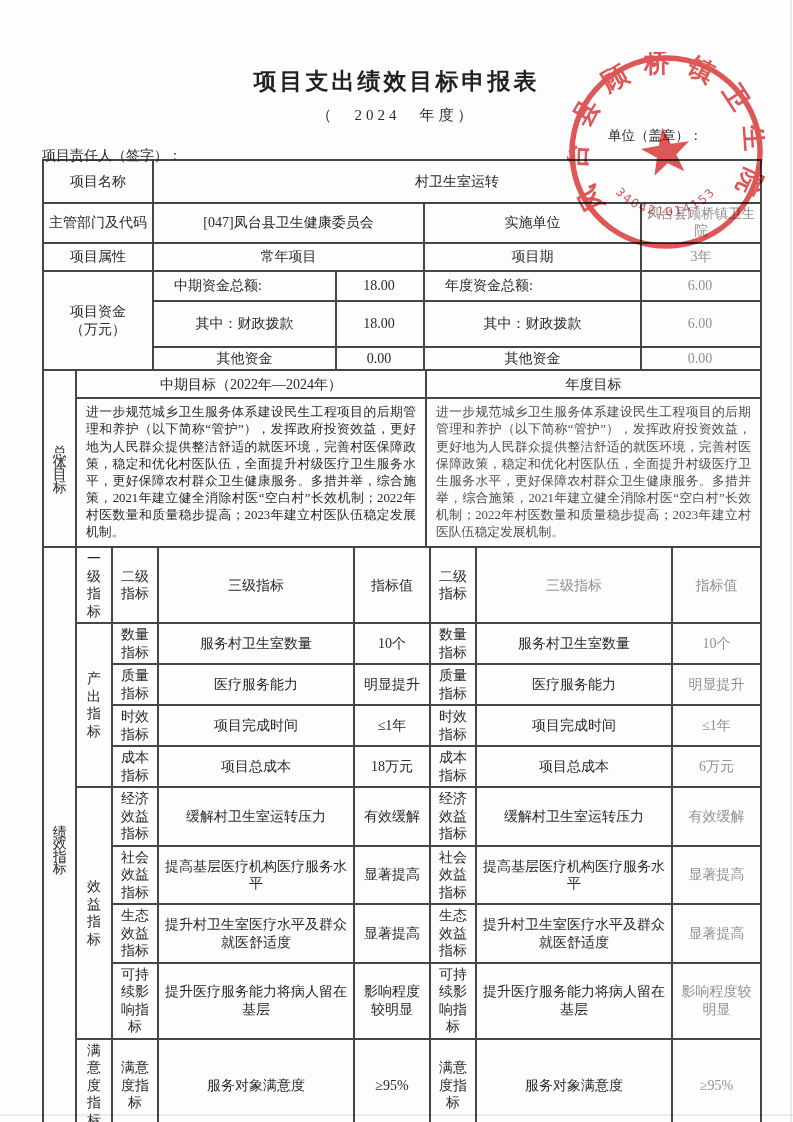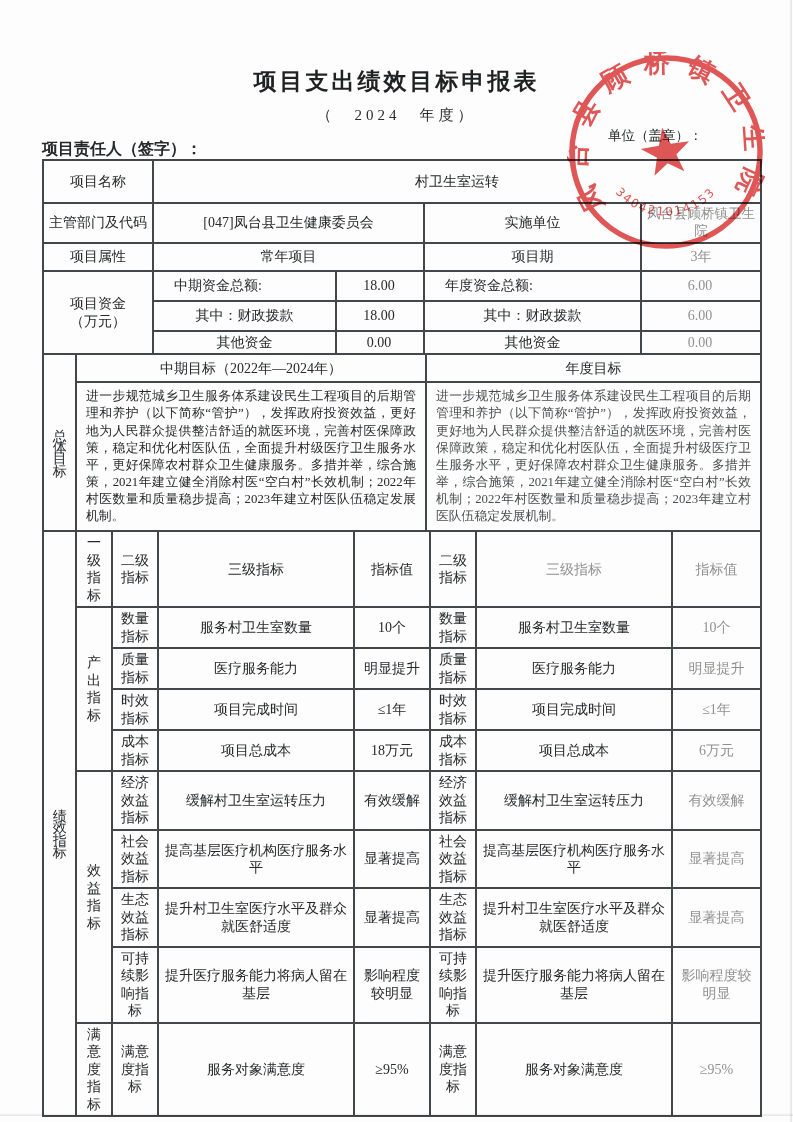--- a/index.html
+++ b/index.html
@@ -17,21 +17,21 @@
   .edge-bottom{position:absolute;left:0;bottom:6px;width:100%;height:3px;background:linear-gradient(to top,rgba(0,0,0,0.10),rgba(0,0,0,0));}
 
   .title{
     margin:66px 0 0 0;
     text-align:center;
     font-family:Liberation Serif, serif;
     font-weight:bold;font-size:23px;letter-spacing:3px;color:#1f2122;
   }
   .subtitle{margin-top:9px;text-align:center;font-size:15px;letter-spacing:4px;color:#2a2c2e;}
   .meta-row{position:relative;height:26px;margin:8px 42px 0 42px;}
-  .signer{position:absolute;left:0;top:6px;font-size:16px;font-weight:bold;}
+  .signer{position:absolute;left:0;top:14px;font-size:14px;}
   .unit{position:absolute;left:566px;top:-6px;font-size:13.5px;}
 
   table{border-collapse:collapse;table-layout:fixed;width:718px;margin:0 0 0 42px;}
   .t2,.t3{margin-top:-2px;}
   td{border:2px solid #44474a;padding:2px 4px;text-align:center;vertical-align:middle;font-size:14px;line-height:1.25;overflow:hidden;}
   .left{text-align:left;padding-left:20px;}
   .right{text-align:center;padding-right:6px;}
   .pl{white-space:pre-line;}
   .fade{color:#90918f;}
   .dim{color:#4a4d4f;}
@@ -97,21 +97,21 @@
         <td class="fade">3年</td>
       </tr>
       <tr style="height:30px">
         <td rowspan="3" class="pl">项目资金
 （万元）</td>
         <td class="left">中期资金总额:</td>
         <td class="right">18.00</td>
         <td class="left">年度资金总额:</td>
         <td class="right fade">6.00</td>
       </tr>
-      <tr style="height:30px">
+      <tr style="height:46px">
         <td>其中：财政拨款</td>
         <td class="right">18.00</td>
         <td>其中：财政拨款</td>
         <td class="right fade">6.00</td>
       </tr>
       <tr style="height:22px">
         <td>其他资金</td>
         <td class="right">0.00</td>
         <td>其他资金</td>
         <td class="right fade">0.00</td>

